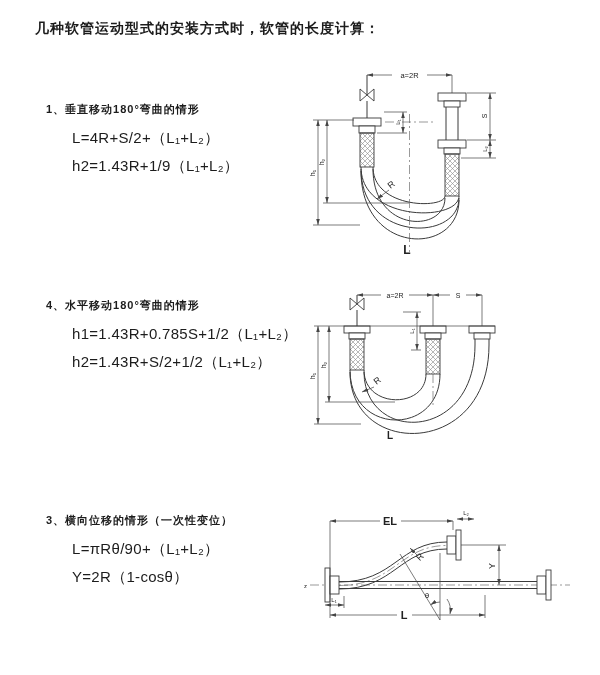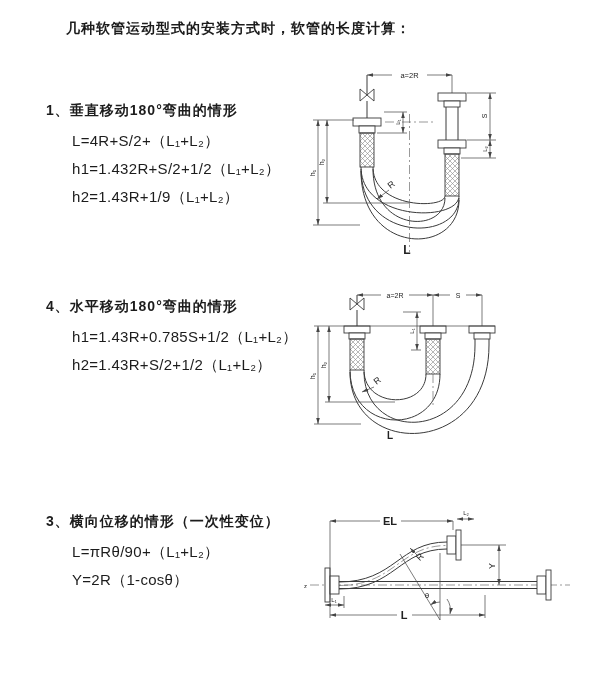--- a/index.html
+++ b/index.html
@@ -1,22 +1,22 @@
 <!DOCTYPE html>
 <html><head>
 <meta charset="utf-8">
 <style>
   html,body{margin:0;padding:0;}
   body{
     width:600px;height:675px;background:#ffffff;position:relative;overflow:hidden;
     font-family:"Liberation Sans", sans-serif;color:#1c1c1c;
   }
-  .title{position:absolute;left:35px;top:20px;font-size:14px;font-weight:bold;letter-spacing:1px;margin-left:31px;}
+  .title{position:absolute;left:35px;top:20px;font-size:14px;font-weight:bold;letter-spacing:1px;}
   .section{position:absolute;left:46px;}
-  .sec-heading{font-size:14px;font-weight:bold;letter-spacing:1px;margin-bottom:7px;}
+  .sec-heading{font-size:11px;font-weight:bold;letter-spacing:1px;margin-bottom:7px;}
   .formula{font-size:15px;margin:0 0 0 26px;padding:0;height:28px;line-height:28px;letter-spacing:0.3px;}
   .dwg{position:absolute;}
   svg text{fill:#222;font-family:"Liberation Sans", sans-serif;}
   .tube{stroke:#3a3a3a;stroke-width:1;fill:none;}
   .part{stroke:#3a3a3a;stroke-width:0.9;fill:#ffffff;}
   .hose{stroke:#3a3a3a;stroke-width:0.9;fill:url(#xh);}
   .dim{stroke:#444;stroke-width:0.7;fill:none;}
   .cl{stroke:#555;stroke-width:0.6;fill:none;stroke-dasharray:9 3 2 3;}
   .lead{stroke:#444;stroke-width:0.7;fill:none;}
 </style>
@@ -32,21 +32,20 @@
       <path d="M0,5 L5,0 M0,0 L5,5" stroke="#8a8a8a" stroke-width="0.6" fill="none"></path>
     </pattern>
   </defs>
 </svg>
 
 <div class="title">几种软管运动型式的安装方式时，软管的长度计算：</div>
 
 <div class="section" style="top:102px">
   <div class="sec-heading">1、垂直移动180°弯曲的情形</div>
   <div class="formula">L=4R+S/2+（L₁+L₂）</div>
-  <div class="formula">h1=1.432R+S/2+1/2（L₁+L₂）</div>
   <div class="formula">h2=1.43R+1/9（L₁+L₂）</div>
 </div>
 
 <div class="section" style="top:298px">
   <div class="sec-heading">4、水平移动180°弯曲的情形</div>
   <div class="formula">h1=1.43R+0.785S+1/2（L₁+L₂）</div>
   <div class="formula">h2=1.43R+S/2+1/2（L₁+L₂）</div>
 </div>
 
 <div class="section" style="top:513px">

